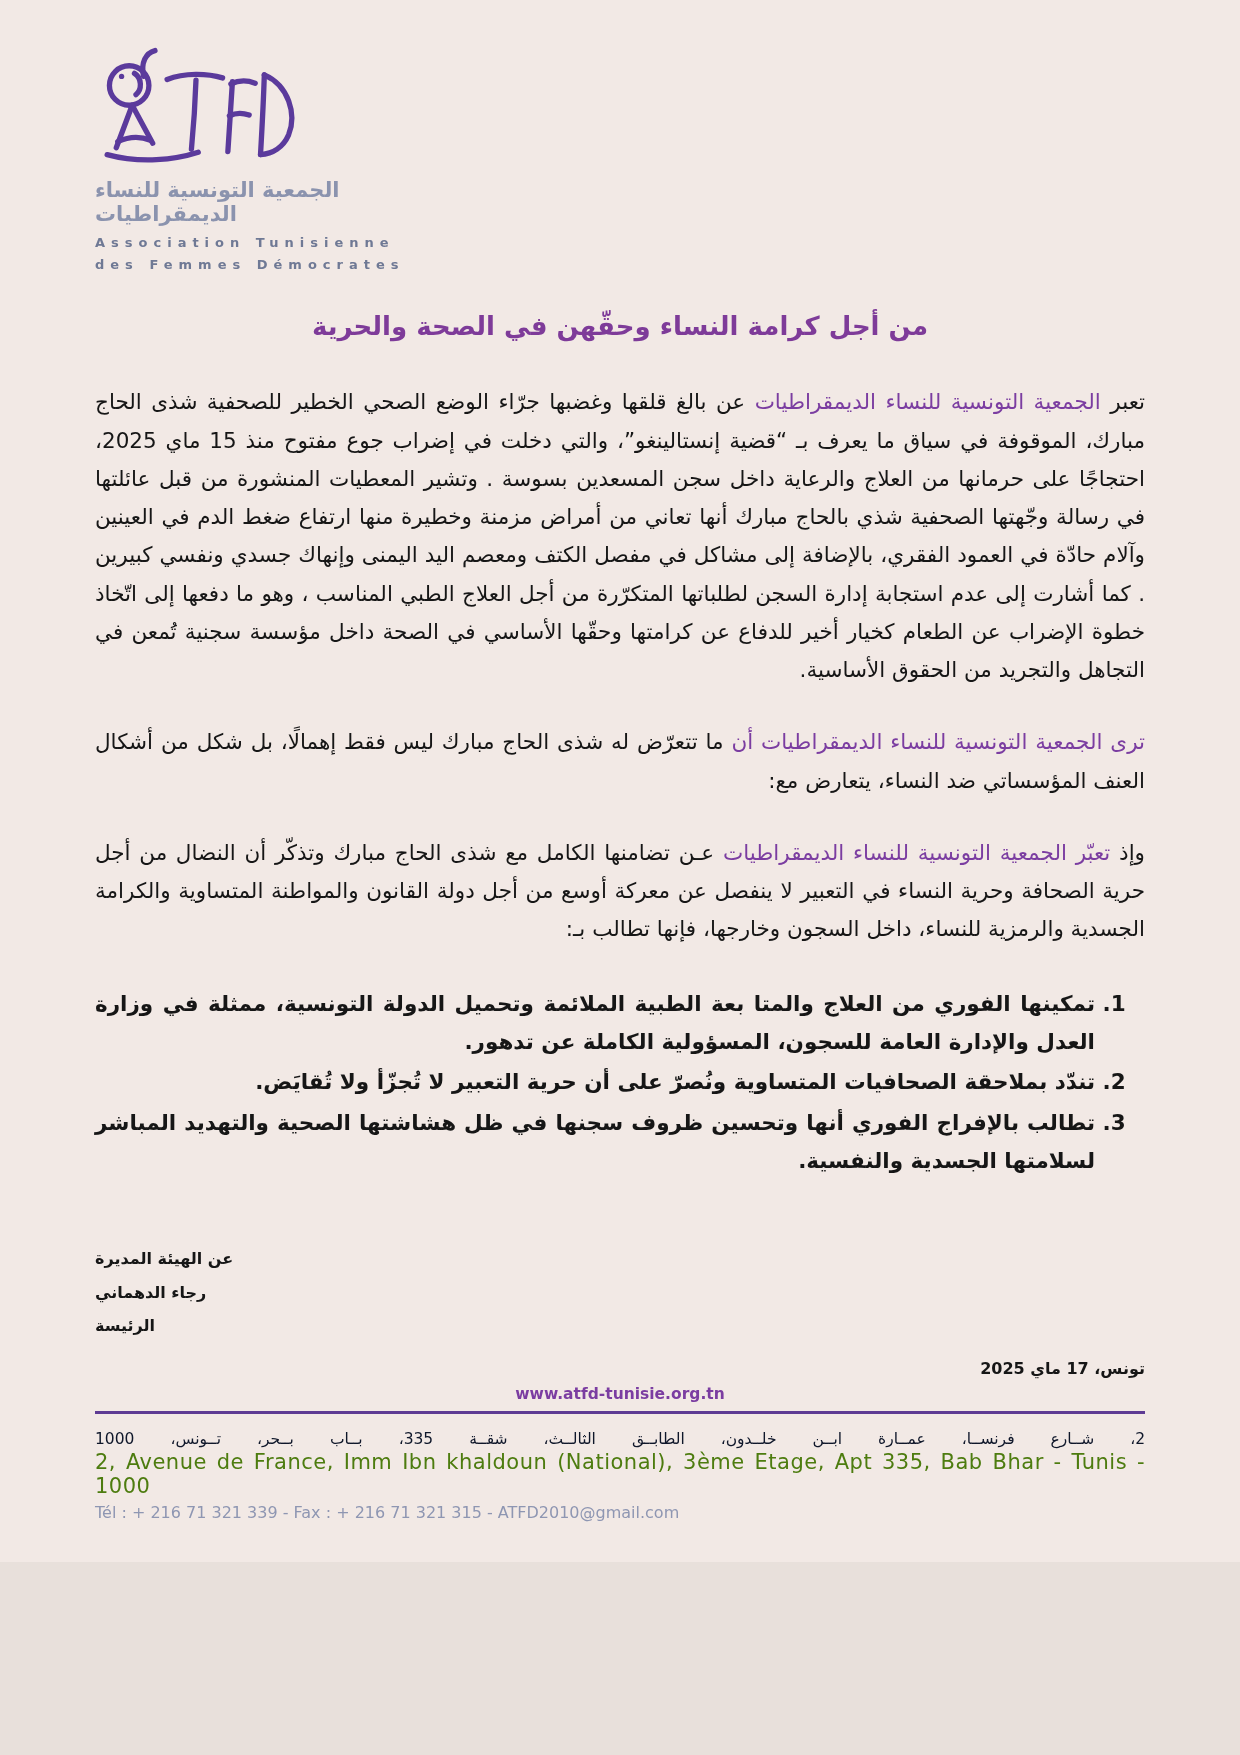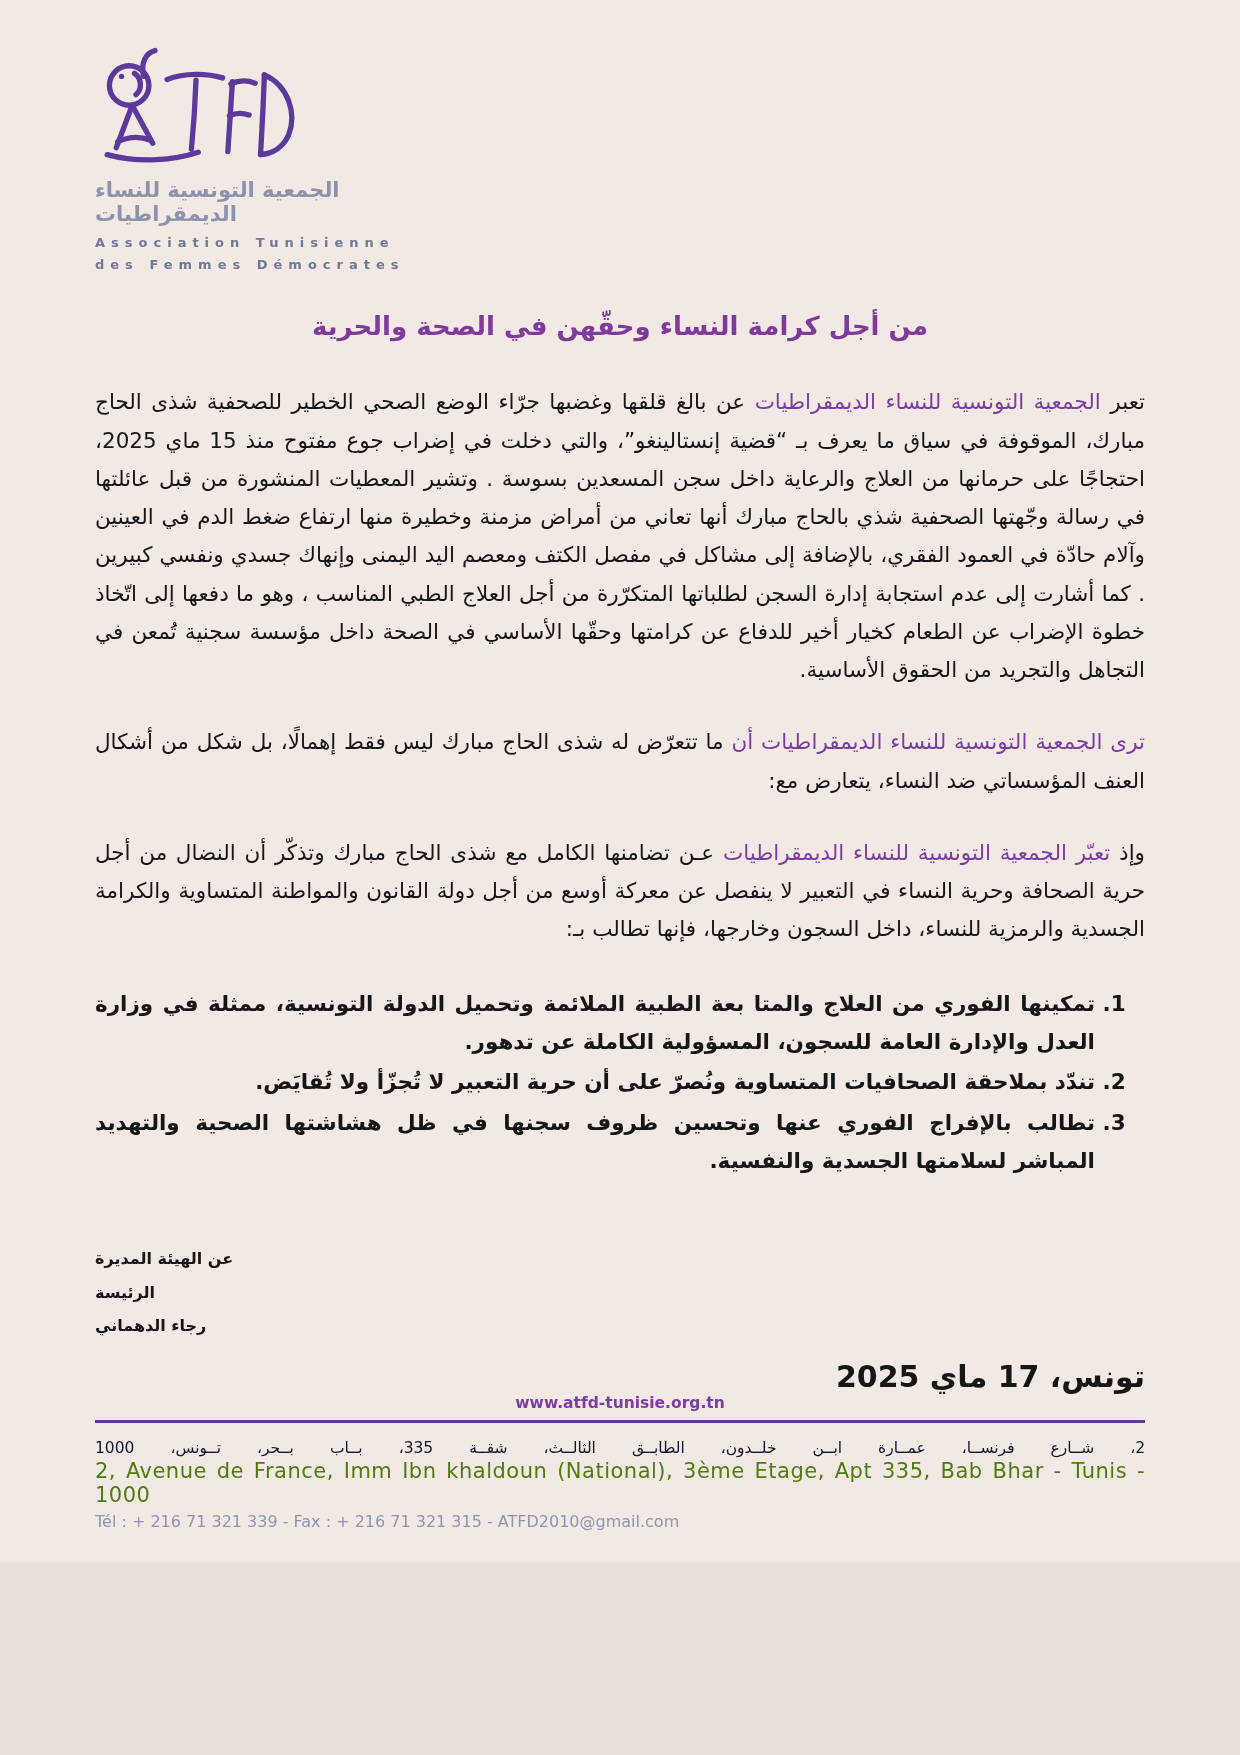--- a/index.html
+++ b/index.html
@@ -22,21 +22,21 @@
   .body-text{direction:rtl;text-align:justify;font-size:21.5px;font-weight:normal;line-height:1.78;margin:34px 0 0;}
   .body-text.first{margin-top:42px;}
   .org{color:#7b3da1;}
   ul.violations{direction:rtl;text-align:justify;font-size:21.5px;font-weight:bold;line-height:1.78;
     margin:6px 0 0;padding:0 46px 0 0;list-style:disc;}
   ol.demands{direction:rtl;text-align:justify;font-size:21.5px;font-weight:bold;line-height:1.78;
     margin:36px 0 0;padding:0 50px 0 0;list-style:decimal;}
   ul.violations li,ol.demands li{margin:0 0 2px;}
   
   .signature{direction:rtl;text-align:left;font-size:16px;font-weight:bold;line-height:2.1;margin-top:60px;}
-  .date-line{direction:rtl;text-align:right;font-size:30px;font-weight:bold;margin-top:16px;}
+  .date-line{direction:rtl;text-align:right;font-size:16px;font-weight:bold;margin-top:16px;}
   
   .footer{margin-top:auto;}
   .website{direction:ltr;text-align:center;color:#7b3da1;font-weight:bold;font-size:15.5px;}
   .rule{border:none;border-top:3px solid #5e3b93;margin:8px 0 0;}
   .addr-ar{direction:rtl;text-align:justify;text-align-last:justify;color:#0f172a;font-size:15.5px;margin-top:16px;}
   .addr-fr{direction:ltr;text-align:justify;text-align-last:justify;color:#4d7c0f;font-size:21px;letter-spacing:.5px;margin-top:2px;}
   .contact{direction:ltr;text-align:left;color:#8e96b2;font-size:16px;margin-top:5px;}
 </style>
 </head>
 <body>
@@ -72,27 +72,27 @@
   <p class="body-text first"><span>تعبر </span><span class="org">الجمعية التونسية للنساء الديمقراطيات</span><span>  عن بالغ قلقها وغضبها جرّاء  الوضع الصحي الخطير للصحفية شذى الحاج مبارك،  الموقوفة في سياق ما يعرف بـ “قضية إنستالينغو”، والتي دخلت في إضراب جوع مفتوح منذ 15 ماي 2025، احتجاجًا على حرمانها من العلاج والرعاية داخل سجن المسعدين بسوسة   . وتشير المعطيات المنشورة من قبل عائلتها في رسالة وجّهتها الصحفية شذي بالحاج مبارك أنها تعاني من أمراض مزمنة وخطيرة منها ارتفاع ضغط الدم في العينين وآلام حادّة في العمود الفقري، بالإضافة  إلى مشاكل في مفصل الكتف ومعصم اليد اليمنى وإنهاك جسدي ونفسي كبيرين . كما أشارت إلى عدم استجابة إدارة السجن لطلباتها المتكرّرة من أجل العلاج الطبي المناسب  ، وهو ما دفعها  إلى اتّخاذ خطوة الإضراب عن الطعام كخيار أخير للدفاع عن كرامتها وحقّها  الأساسي في الصحة داخل مؤسسة سجنية تُمعن في التجاهل والتجريد من الحقوق الأساسية.</span></p>
 
   <p class="body-text"><span class="org">ترى الجمعية التونسية للنساء الديمقراطيات أن</span><span> ما تتعرّض له شذى الحاج مبارك ليس فقط إهمالًا، بل شكل من أشكال العنف المؤسساتي ضد النساء، يتعارض مع:</span></p>
 
 
   <p class="body-text"><span>وإذ </span><span class="org">تعبّر الجمعية التونسية للنساء الديمقراطيات</span><span>   عـن تضامنها الكامل مع شذى الحاج مبارك وتذكّر أن النضال من أجل حرية الصحافة وحرية النساء في التعبير لا ينفصل عن معركة  أوسع من أجل دولة القانون والمواطنة المتساوية والكرامة الجسدية والرمزية للنساء، داخل السجون وخارجها، فإنها تطالب بـ:</span></p>
 
   <ol class="demands">
     <li>تمكينها الفوري من العلاج والمتا بعة الطبية الملائمة وتحميل الدولة التونسية، ممثلة في وزارة العدل والإدارة العامة للسجون، المسؤولية الكاملة عن تدهور.</li>
     <li>تندّد بملاحقة الصحافيات المتساوية ونُصرّ على أن حرية التعبير لا تُجزّأ ولا تُقايَض.</li>
-    <li>تطالب بالإفراج الفوري عنها وتحسين ظروف سجنها في ظل هشاشتها الصحية والتهديد المباشر لسلامتها الجسدية والنفسية.</li>
+    <li>تطالب بالإفراج الفوري أنها وتحسين ظروف سجنها في ظل هشاشتها الصحية والتهديد المباشر لسلامتها الجسدية والنفسية.</li>
   </ol>
 
   <div class="signature">
     <div>عن الهيئة المديرة</div>
+    <div>رجاء الدهماني</div>
     <div>الرئيسة</div>
-    <div>رجاء الدهماني</div>
   </div>
 
   <div class="date-line">تونس، 17 ماي 2025</div>
 
   <footer class="footer">
     <div class="website">www.atfd-tunisie.org.tn</div>
     <hr class="rule">
     <div class="addr-ar">2،  شــارع  فرنســا،  عمــارة  ابــن  خلــدون،  الطابــق  الثالــث،  شقــة  335،  بــاب  بــحر،  تــونس،  1000</div>
     <div class="addr-fr">2, Avenue de France, Imm Ibn khaldoun (National), 3ème Etage, Apt 335, Bab Bhar - Tunis - 1000</div>
     <div class="contact">Tél : + 216 71 321 339 - Fax : + 216 71 321 315 - ATFD2010@gmail.com</div>

